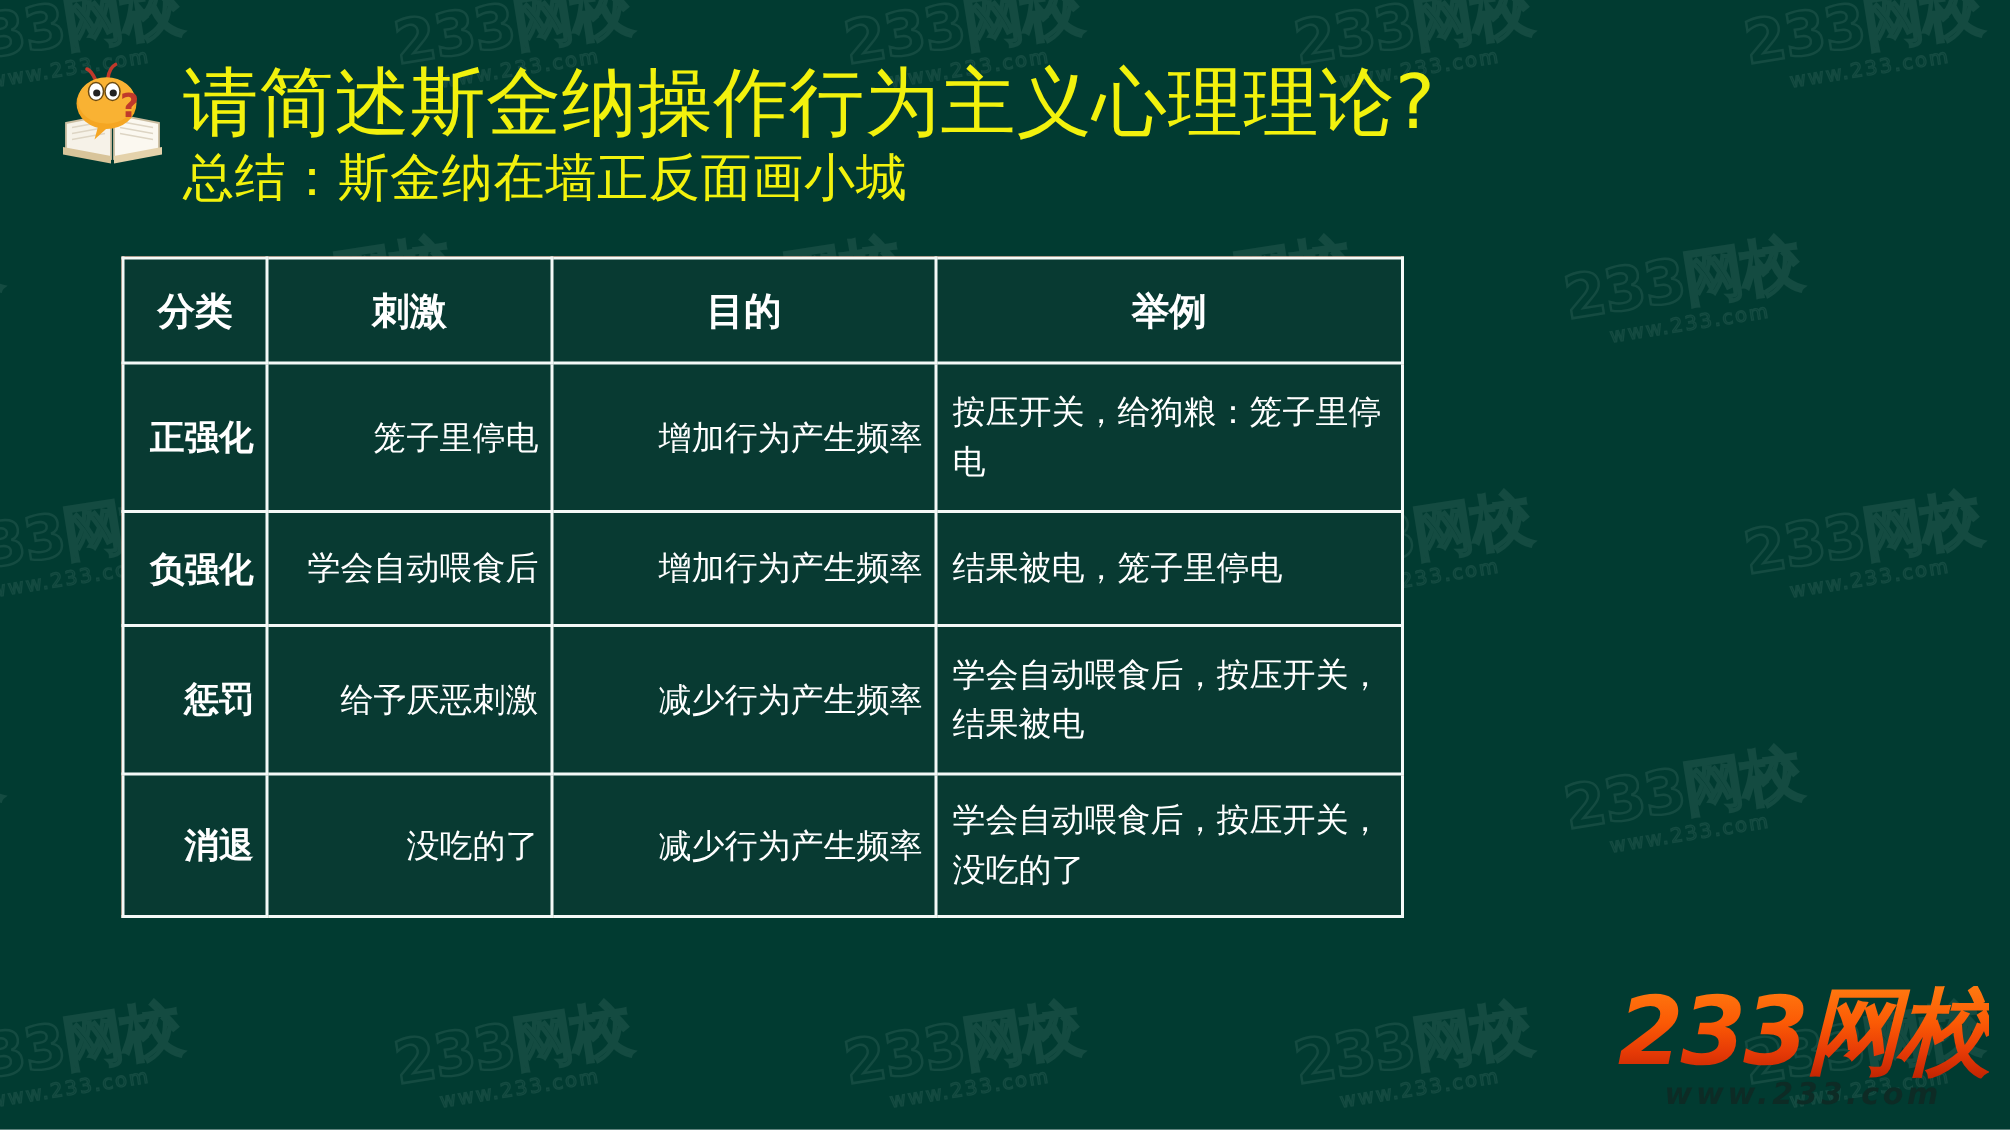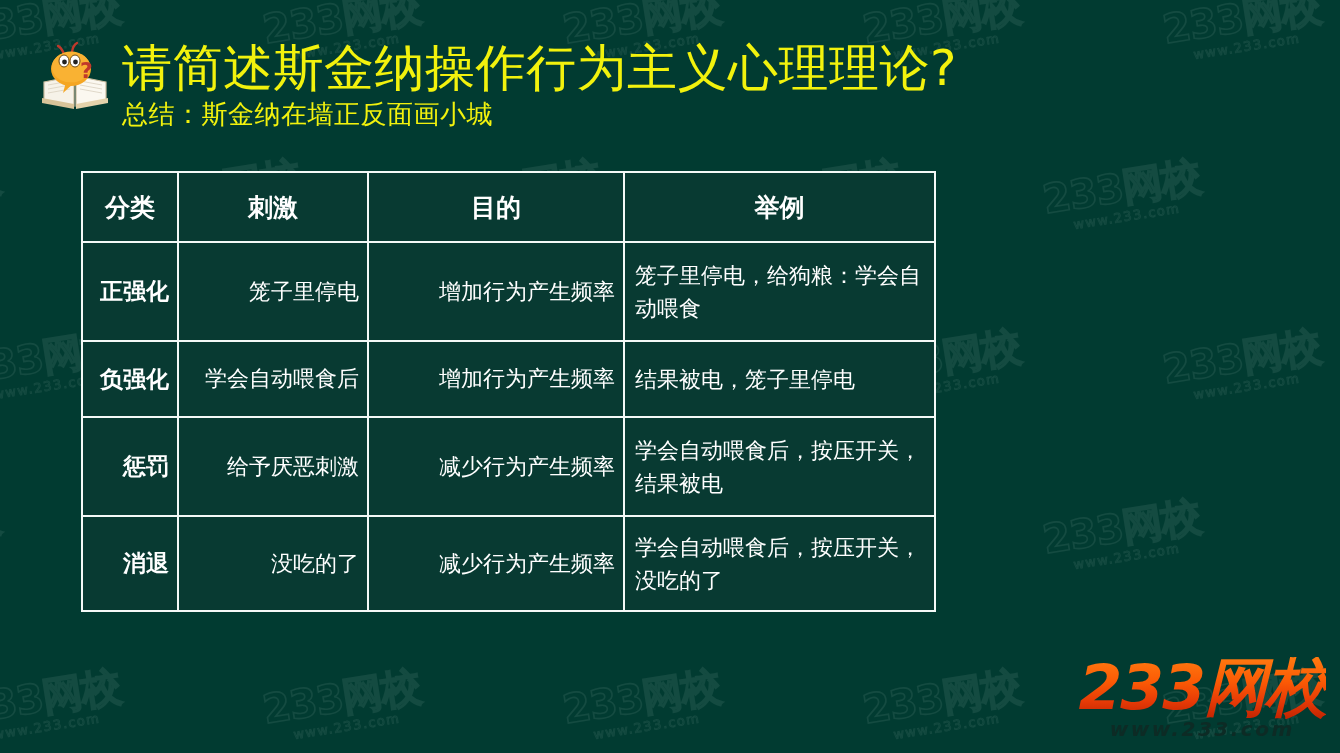--- a/index.html
+++ b/index.html
@@ -75,21 +75,21 @@
     padding-top:4px;
   }
   .title-line {
     font-family:"DejaVu Sans", sans-serif;
     color:#f2f20d;
     line-height:1.14;
     white-space:nowrap;
     letter-spacing:0.5px;
   }
   #title-main  { font-size:50px; }
-  #title-sub   { font-size:26px; margin-top:3px; }
+  #title-sub   { font-size:34px; margin-top:3px; }
 
   
   #theory-table {
     position:absolute;
     left:81px; top:171px;
     width:853px;
     border-collapse:collapse;
     table-layout:fixed;
     z-index:3;
     background:#c2410c;
@@ -326,21 +326,21 @@
         <th>刺激</th>
         <th>目的</th>
         <th>举例</th>
       </tr>
     </thead>
     <tbody>
       <tr class="r0">
         <td class="cat">正强化</td>
         <td>笼子里停电</td>
         <td>增加行为产生频率</td>
-        <td class="example">笼子里停电，给狗粮：学会自动喂食</td>
+        <td class="example">按压开关，给狗粮：笼子里停电</td>
       </tr>
       <tr class="r1">
         <td class="cat">负强化</td>
         <td>学会自动喂食后</td>
         <td>增加行为产生频率</td>
         <td class="example">结果被电，笼子里停电</td>
       </tr>
       <tr class="r2">
         <td class="cat">惩罚</td>
         <td>给予厌恶刺激</td>

